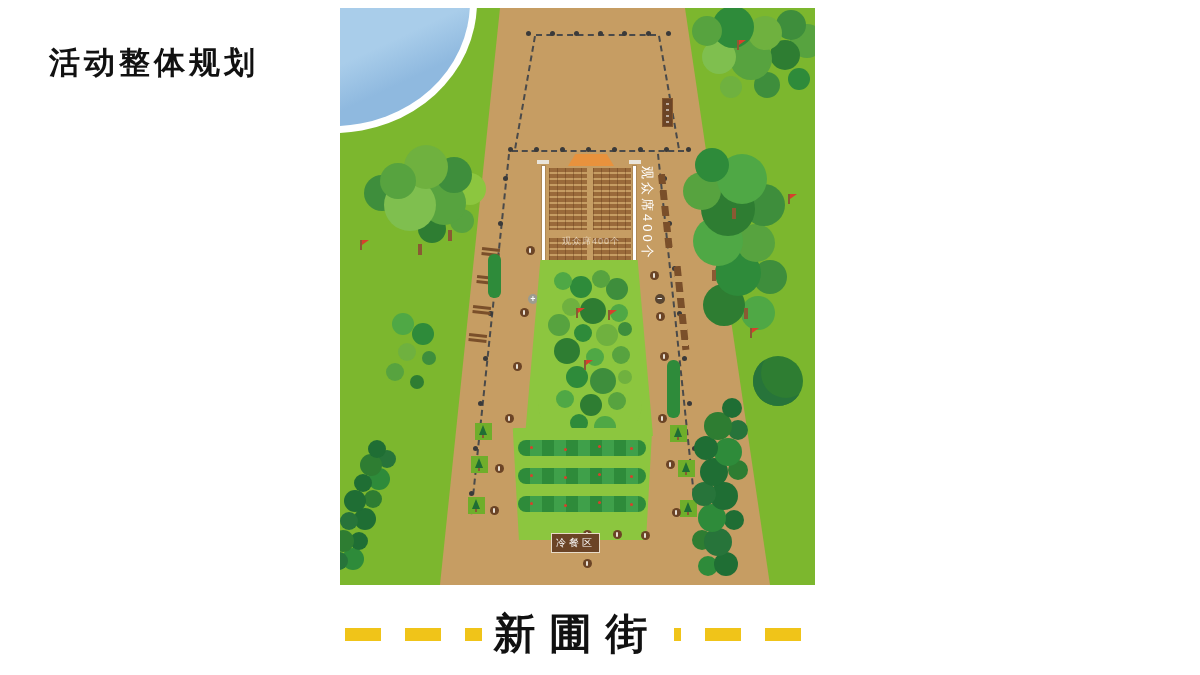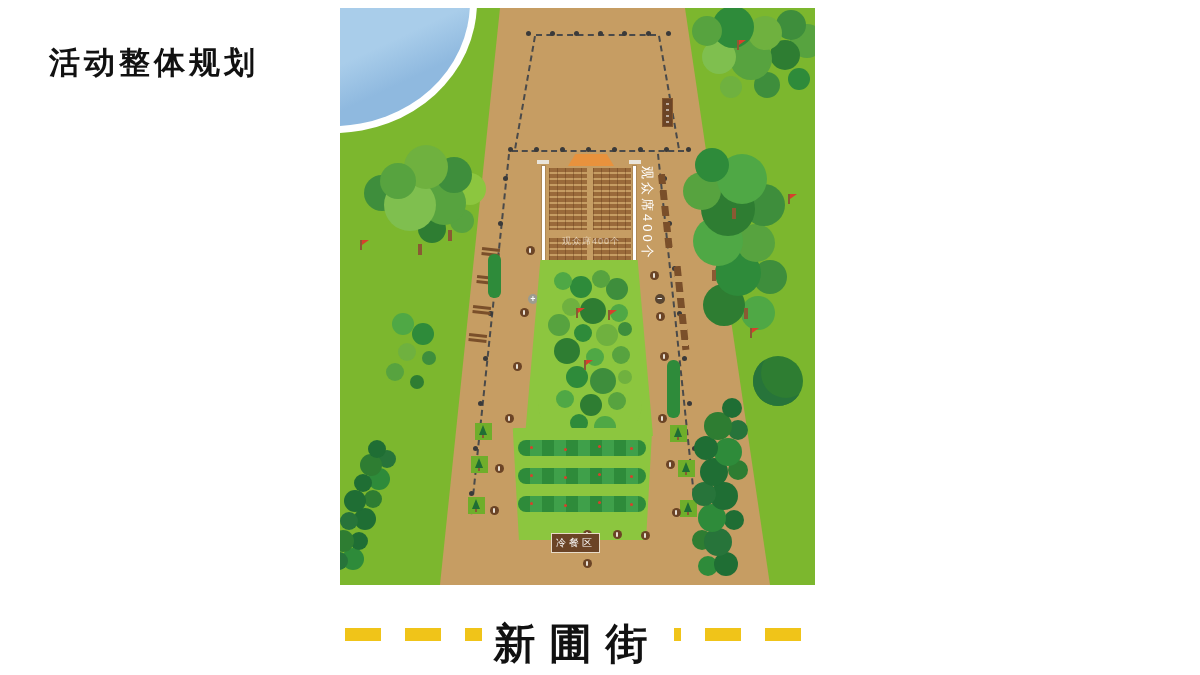--- a/index.html
+++ b/index.html
@@ -132,21 +132,21 @@
   .trunk{width:4px;height:11px;background:#8a5a33;}
 
   
   .flag{width:2px;height:10px;background:#8a5a33;}
   .flag::before{content:"";position:absolute;left:2px;top:0;border-top:5px solid #D6402C;border-right:7px solid transparent;}
 
   
   .street{position:absolute;left:345px;top:608px;width:465px;height:52px;}
   .street-dashes{position:absolute;left:0;top:20px;width:100%;height:13px;
     background:repeating-linear-gradient(90deg,#F0C419 0 36px,rgba(0,0,0,0) 36px 60px);}
-  .street-name{position:absolute;left:0;top:10px;width:100%;height:52px;display:flex;
+  .street-name{position:absolute;left:0;top:0;width:100%;height:52px;display:flex;
     align-items:center;justify-content:center;}
   .street-name b{background:#fff;padding:0 12px;font-size:42px;font-weight:700;color:#111;
     letter-spacing:14px;font-family:"Liberation Sans",sans-serif;}
 </style>
 </head>
 <body>
 
 <div class="slide">
   <div class="title">活动整体规划</div>
 

